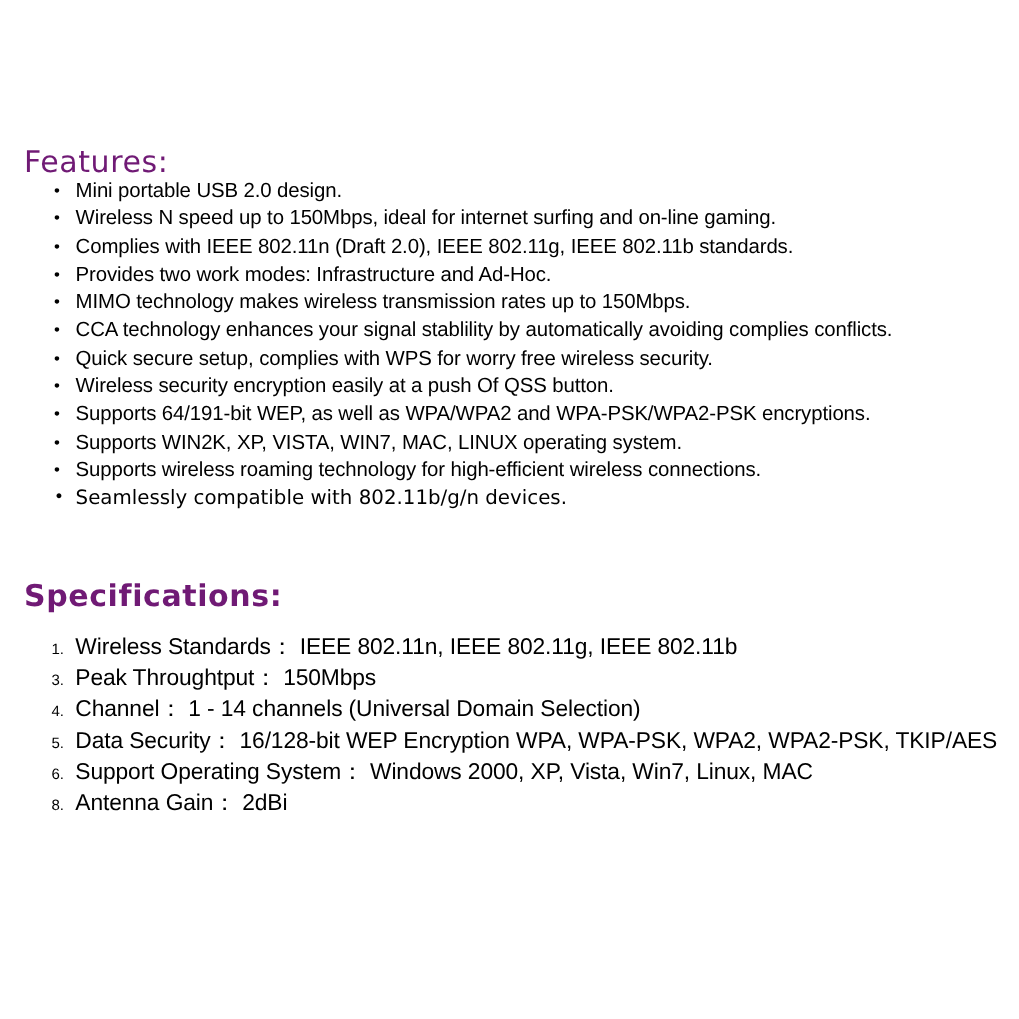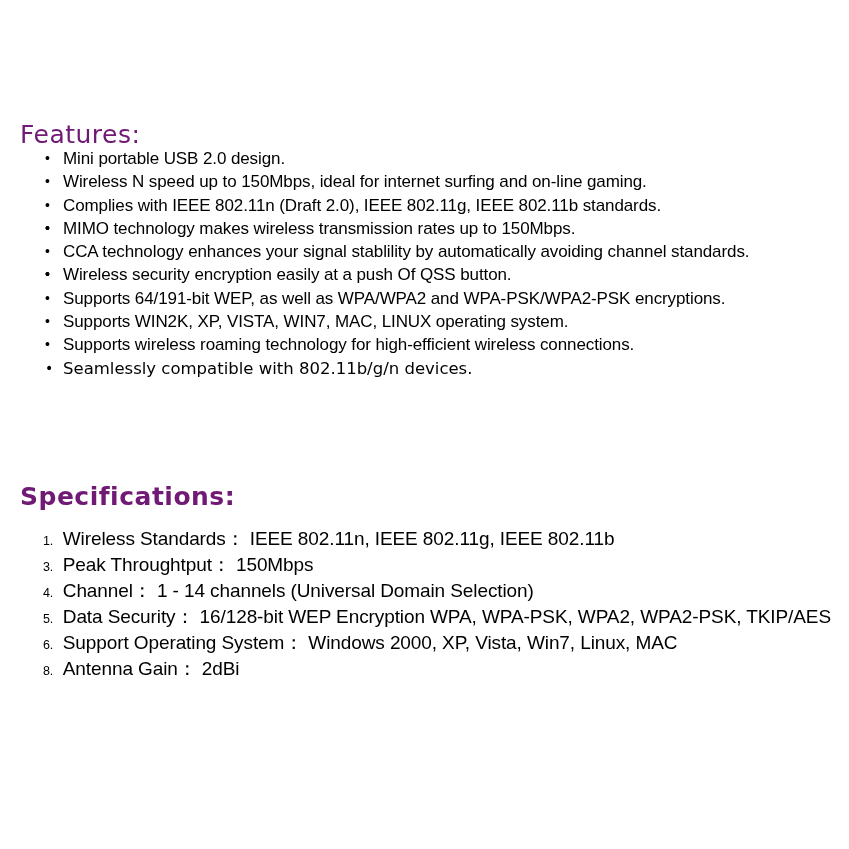--- a/index.html
+++ b/index.html
@@ -93,31 +93,33 @@
   <li>
     <span class="bullet">•</span>
     <span>Wireless N speed up to 150Mbps, ideal for internet surfing and on-line gaming.</span>
   </li>
   <li>
     <span class="bullet">•</span>
     <span>Complies with IEEE 802.11n (Draft 2.0), IEEE 802.11g, IEEE 802.11b standards.</span>
   </li>
   <li>
     <span class="bullet">•</span>
+    <span>Provides two work modes: Infrastructure and Ad-Hoc.</span>
   </li>
   <li>
     <span class="bullet">•</span>
     <span>MIMO technology makes wireless transmission rates up to 150Mbps.</span>
   </li>
   <li>
     <span class="bullet">•</span>
-    <span>CCA technology enhances your signal stablility by automatically avoiding channel standards.</span>
+    <span>CCA technology enhances your signal stablility by automatically avoiding complies conflicts.</span>
   </li>
   <li>
     <span class="bullet">•</span>
+    <span>Quick secure setup, complies with WPS for worry free wireless security.</span>
   </li>
   <li>
     <span class="bullet">•</span>
     <span>Wireless security encryption easily at a push Of QSS button.</span>
   </li>
   <li>
     <span class="bullet">•</span>
     <span>Supports 64/191-bit WEP, as well as WPA/WPA2 and WPA-PSK/WPA2-PSK encryptions.</span>
   </li>
   <li>

